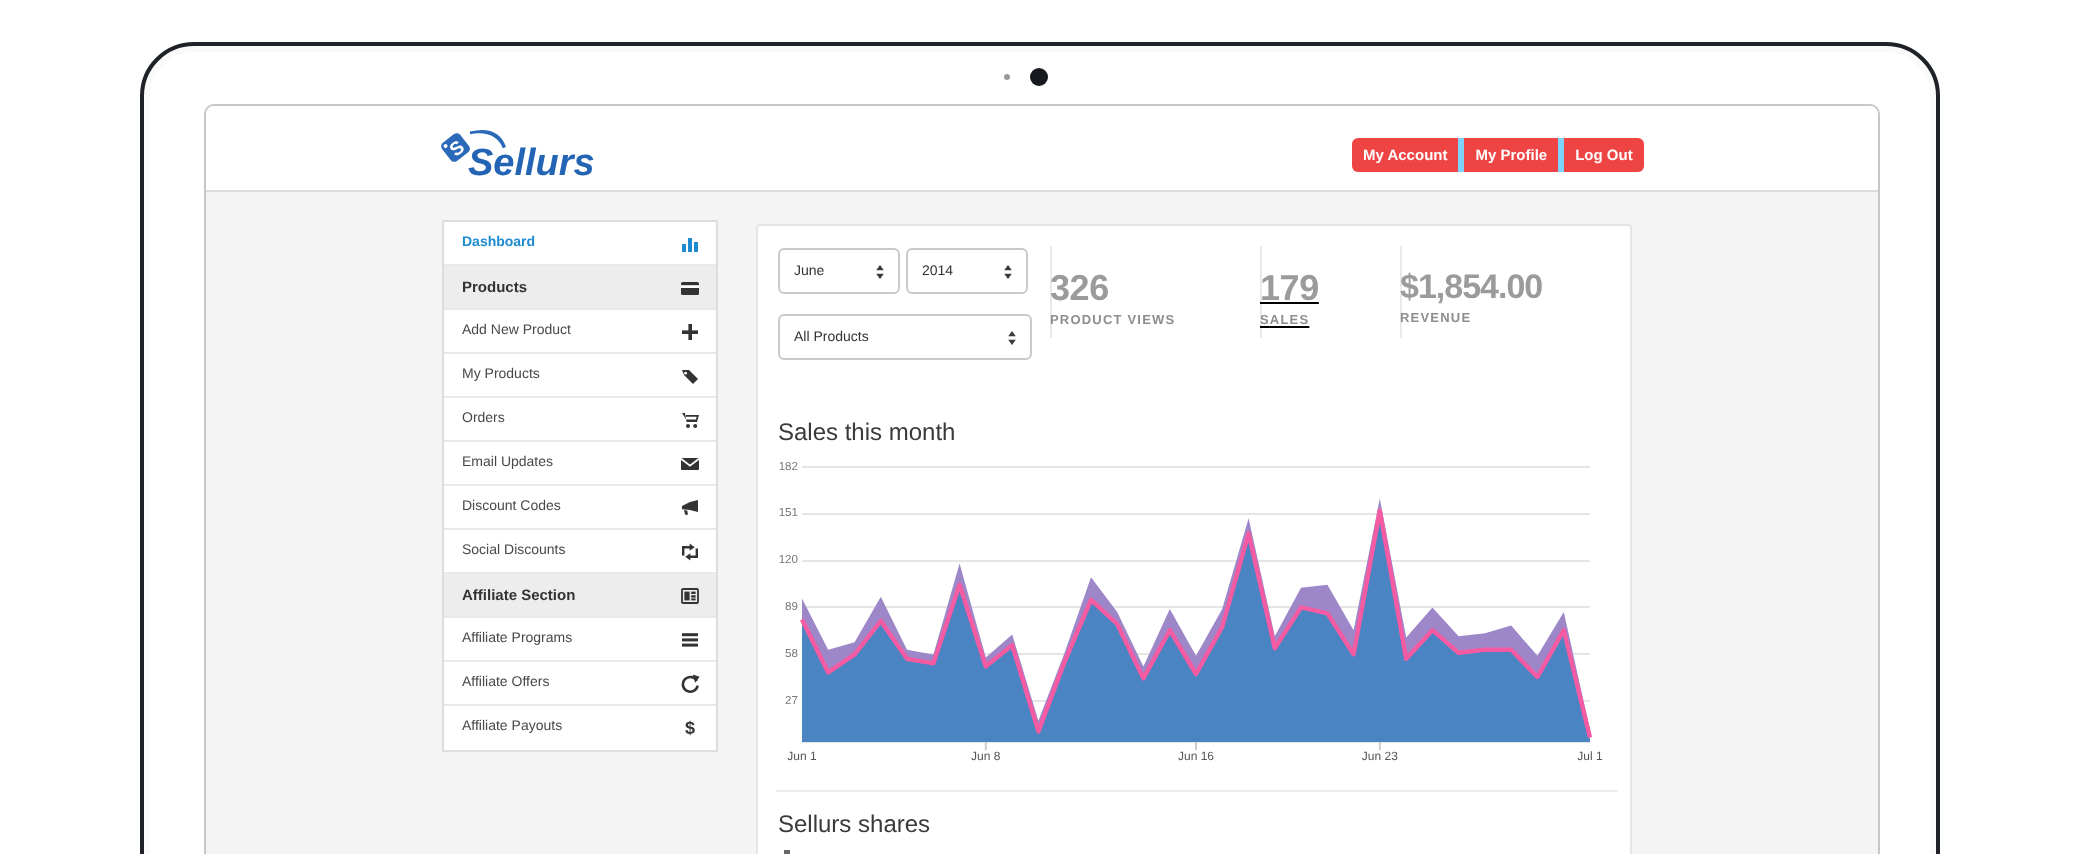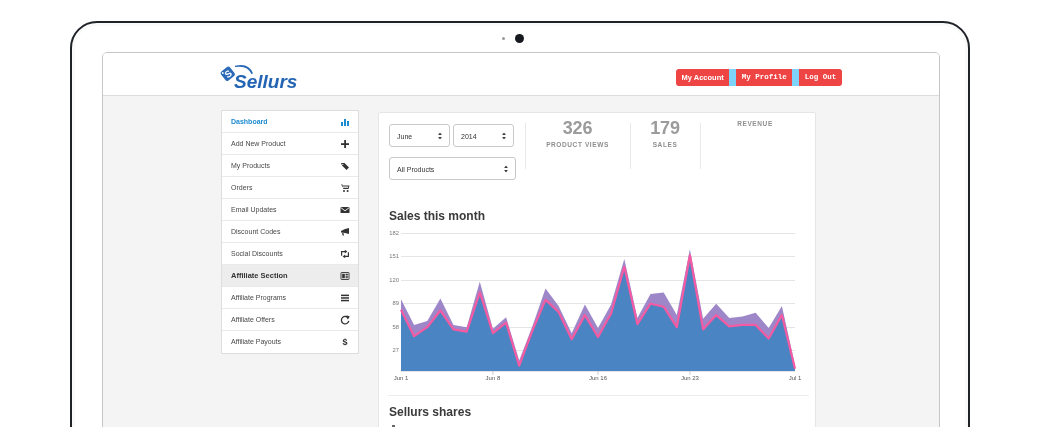--- a/index.html
+++ b/index.html
@@ -20,21 +20,21 @@
 .header { position:absolute; left:0; top:0; width:100%; height:43px; background:#fff;
   border-bottom:1px solid #dcdcdc; }
 
 
 .logo { position:absolute; left:116px; top:11px; }
 
 
 .btns { position:absolute; left:573px; top:16px; height:17px; display:flex;
   background:#ef4444; border-radius:3px; overflow:hidden; }
 .btns div { color:#fff; font-size:7.5px; font-weight:bold; line-height:17px; padding:0 5.5px; }
-.btns div + div { border-left:7px solid #7dd3fc;font-family:Liberation Mono, monospace; }
+.btns div + div { border-left:3px solid #7dd3fc; }
 
 
 .sidebar { position:absolute; left:118px; top:57px; width:138px; background:#fff;
   border:1px solid #dedede; }
 .srow { position:relative; height:22px; line-height:21px; font-size:7px; color:#484848;
   border-bottom:1px solid #e9e9e9; padding-left:9px; background:#fff; }
 .srow:last-child { border-bottom:none; }
 .srow.sec { background:#ededee; font-weight:bold; font-size:7.5px; color:#333; }
 .srow.active { color:#1d8bd1; font-weight:bold; }
 .sic { position:absolute; right:8px; top:6px; width:10px; height:10px; }
@@ -46,25 +46,25 @@
 .sel { position:absolute; border:1px solid #c9c9c9; border-radius:3px; background:#fff;
   font-size:7px; color:#333; }
 .sel span { position:absolute; left:7px; top:50%; transform:translateY(-50%); }
 .sel:after { content:""; position:absolute; right:6px; top:50%; width:6px; height:8px;
   transform:translateY(-50%);
   background:
     linear-gradient(to bottom, transparent 0, transparent 0) no-repeat; }
 .spin { position:absolute; right:7px; top:50%; transform:translateY(-50%); width:4px; height:7px; }
 
 .vsep { position:absolute; width:1px; background:#e9e9e9; top:10px; height:46px; }
-.stat { position:absolute; top:5px; text-align:center; }
+.stat { position:absolute; top:21px; }
 .stat .num { font-size:18px; font-weight:bold; color:#9b9b9b; letter-spacing:-0.2px; }
 .stat .lbl { font-size:6.5px; font-weight:bold; color:#8e8e8e; letter-spacing:0.6px; margin-top:2px; }
 
-.h2 { position:absolute; font-size:12px; color:#3a3a3a; font-weight:bold; }
+.h2 { position:absolute; font-size:12px; color:#3a3a3a; font-weight:normal; }
 
 .hr { position:absolute; left:9px; width:421px; height:1px; background:#ededed; }
 </style>
 </head>
 <body>
 <div id="stage">
   <div class="device">
     <div class="dot-s"></div>
     <div class="dot-b"></div>
     <div class="screen">
@@ -88,20 +88,26 @@
       </div>
 
       <div class="sidebar">
         <div class="srow active">Dashboard<svg class="sic" viewBox="0 0 10 10">
               <g fill="#1d8bd1">
                 <rect x="1" y="5" width="2" height="4"></rect>
                 <rect x="4" y="2" width="2" height="7"></rect>
                 <rect x="7" y="4" width="2" height="5"></rect>
               </g>
             </svg></div>
+        <div class="srow sec">Products<svg class="sic" viewBox="0 0 10 10">
+              <g fill="#333">
+                <rect x="0.5" y="2" width="9" height="6.5" rx="0.8"></rect>
+                <rect x="0.5" y="3.6" width="9" height="1.4" fill="#fff"></rect>
+              </g>
+            </svg></div>
         <div class="srow">Add New Product<svg class="sic" viewBox="0 0 10 10">
               <g fill="#333">
                 <rect x="4.2" y="1" width="1.8" height="8"></rect>
                 <rect x="1" y="4.2" width="8" height="1.8"></rect>
               </g>
             </svg></div>
         <div class="srow">My Products<svg class="sic" viewBox="0 0 10 10">
               <g fill="#333">
                 <path d="M1,2 L4.5,2 L9,6.5 L6.5,9 L2,4.5 Z"></path>
                 <circle cx="2.8" cy="3.6" r="0.7" fill="#fff"></circle>
@@ -179,25 +185,26 @@
             </svg>
           </div>
 
         <div class="vsep" style="left:146px;"></div>
         <div class="vsep" style="left:251px;"></div>
         <div class="vsep" style="left:321px;"></div>
         <div class="stat" style="left:146px; width:105px;">
             <div class="num">326</div>
             <div class="lbl">PRODUCT VIEWS</div>
           </div>
-        <div class="stat" style="left:251px; width:70px;">
+        <div class="stat" style="left:251px; width:70px;text-decoration:underline;">
             <div class="num">179</div>
             <div class="lbl">SALES</div>
           </div>
         <div class="stat" style="left:321px; width:110px;">
+            <div class="num" style="font-size:17px; letter-spacing:-0.5px;">$1,854.00</div>
             <div class="lbl">REVENUE</div>
           </div>
 
         <div class="h2" style="left:10px; top:96px;">Sales this month</div>
 
         <svg style="position:absolute; left:7px; top:113px;" width="426" height="162" viewBox="0 0 426 162">
           <g stroke="#e5e5e5" stroke-width="1" shape-rendering="crispEdges">
             <line x1="15" y1="7.4" x2="409" y2="7.4"></line>
             <line x1="15" y1="30.8" x2="409" y2="30.8"></line>
             <line x1="15" y1="54.3" x2="409" y2="54.3"></line>

